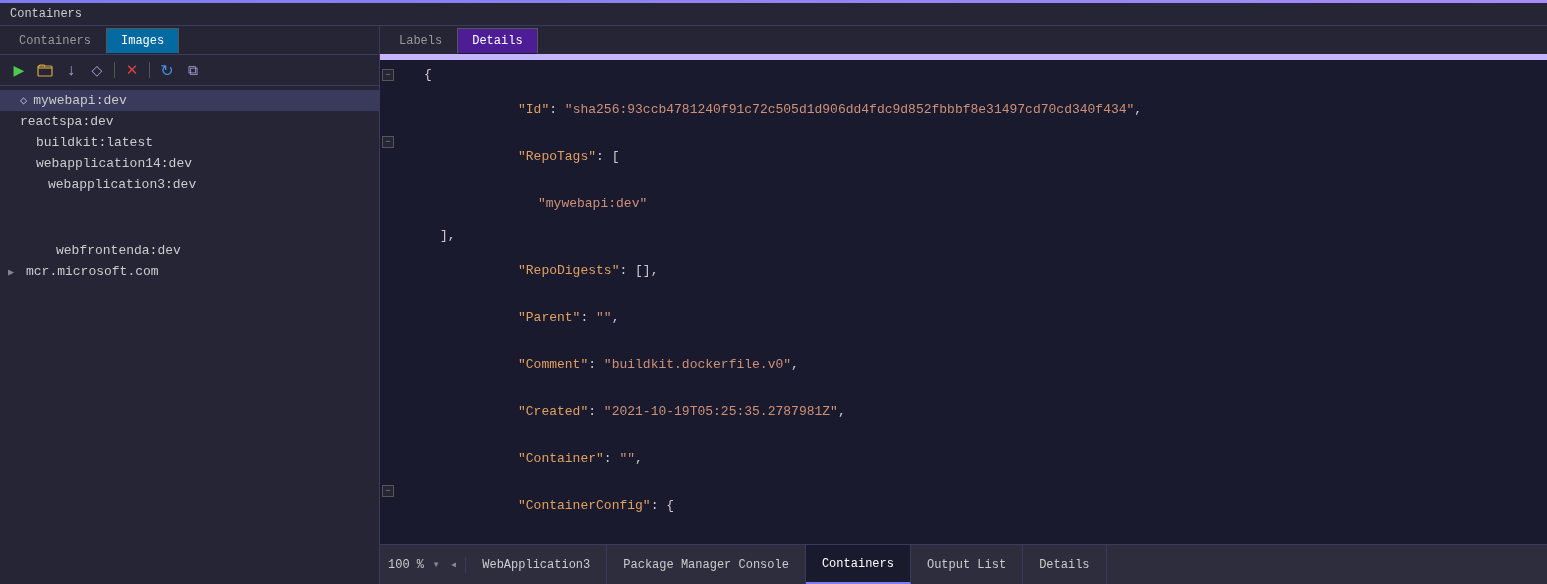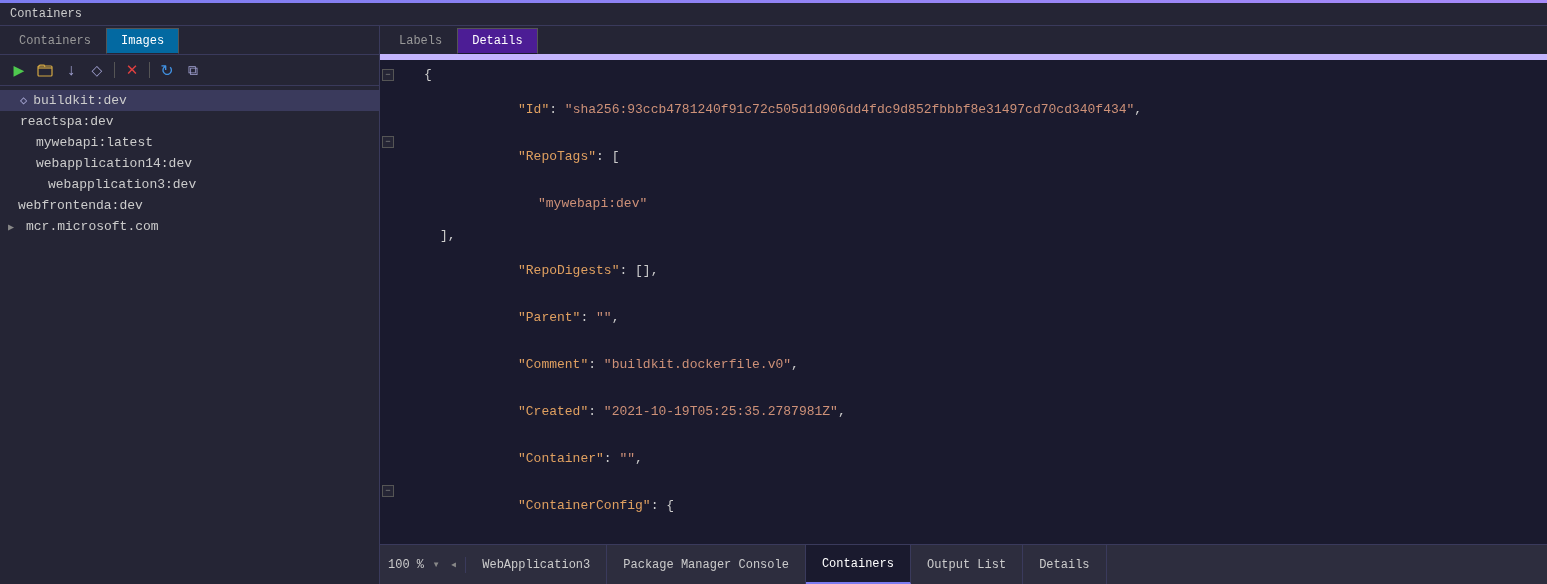--- a/index.html
+++ b/index.html
@@ -315,35 +315,35 @@
       <div class="toolbar-sep"></div>
       <button class="toolbar-btn delete" style="color:#e04040; font-size:15px;">✕</button>
       <div class="toolbar-sep"></div>
       <button class="toolbar-btn refresh" style="color:#4090e0; font-size:16px;">↻</button>
       <button class="toolbar-btn copy" style="color:#a0a0d0;">⧉</button>
     </div>
 
     <div class="tree-list">
       <div class="tree-item selected">
         <span class="icon">◇</span>
-        <span>buildkit:dev</span>
+        <span>mywebapi:dev</span>
       </div>
       <div class="tree-item" style="">
         <span>reactspa:dev</span>
       </div>
       <div class="tree-item" style="padding-left:36px;">
-        <span>mywebapi:latest</span>
+        <span>buildkit:latest</span>
       </div>
       <div class="tree-item" style="padding-left:36px;text-align:right;">
         <span>webapplication14:dev</span>
       </div>
       <div class="tree-item" style="padding-left:48px;">
         <span>webapplication3:dev</span>
       </div>
-      <div class="tree-item" style="padding-left:18px;">
+      <div class="tree-item" style="padding-left:56px;margin-top:45px;">
         <span>webfrontenda:dev</span>
       </div>
       <div class="tree-item has-expand">
         <span class="expand-arrow">▶</span>
         <span>mcr.microsoft.com</span>
       </div>
     </div>
 
   </div>
 

